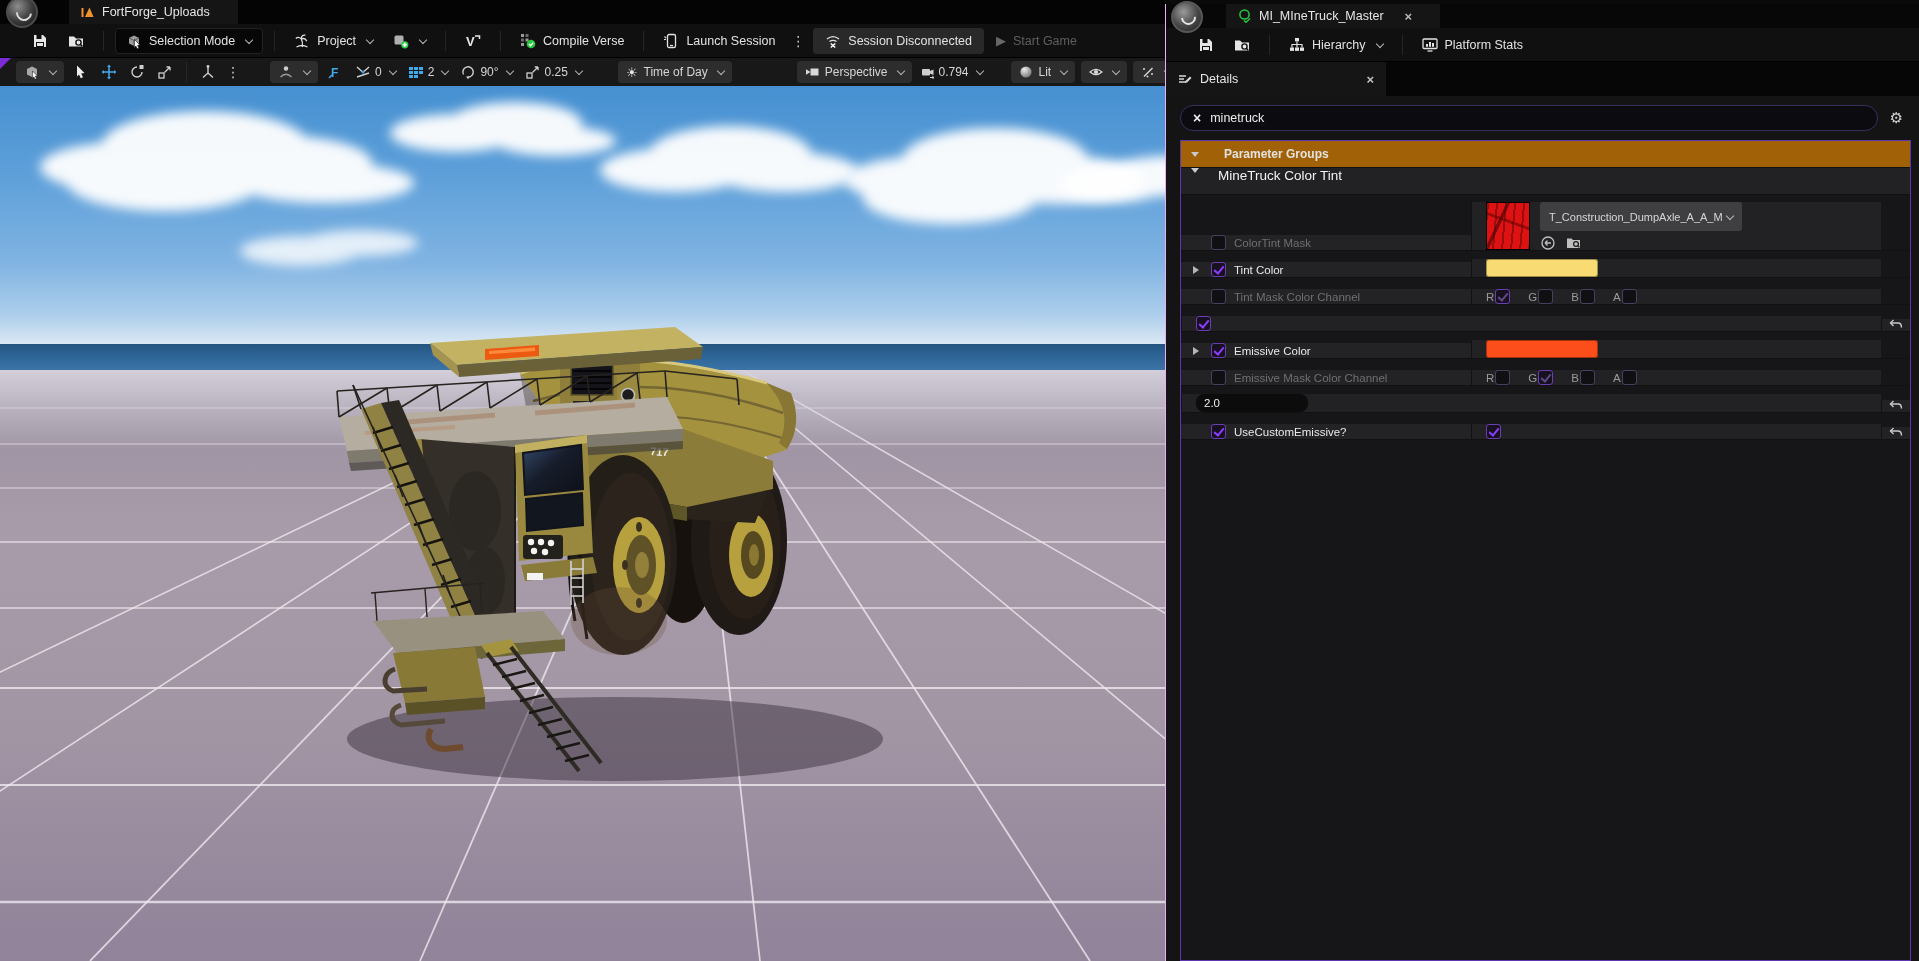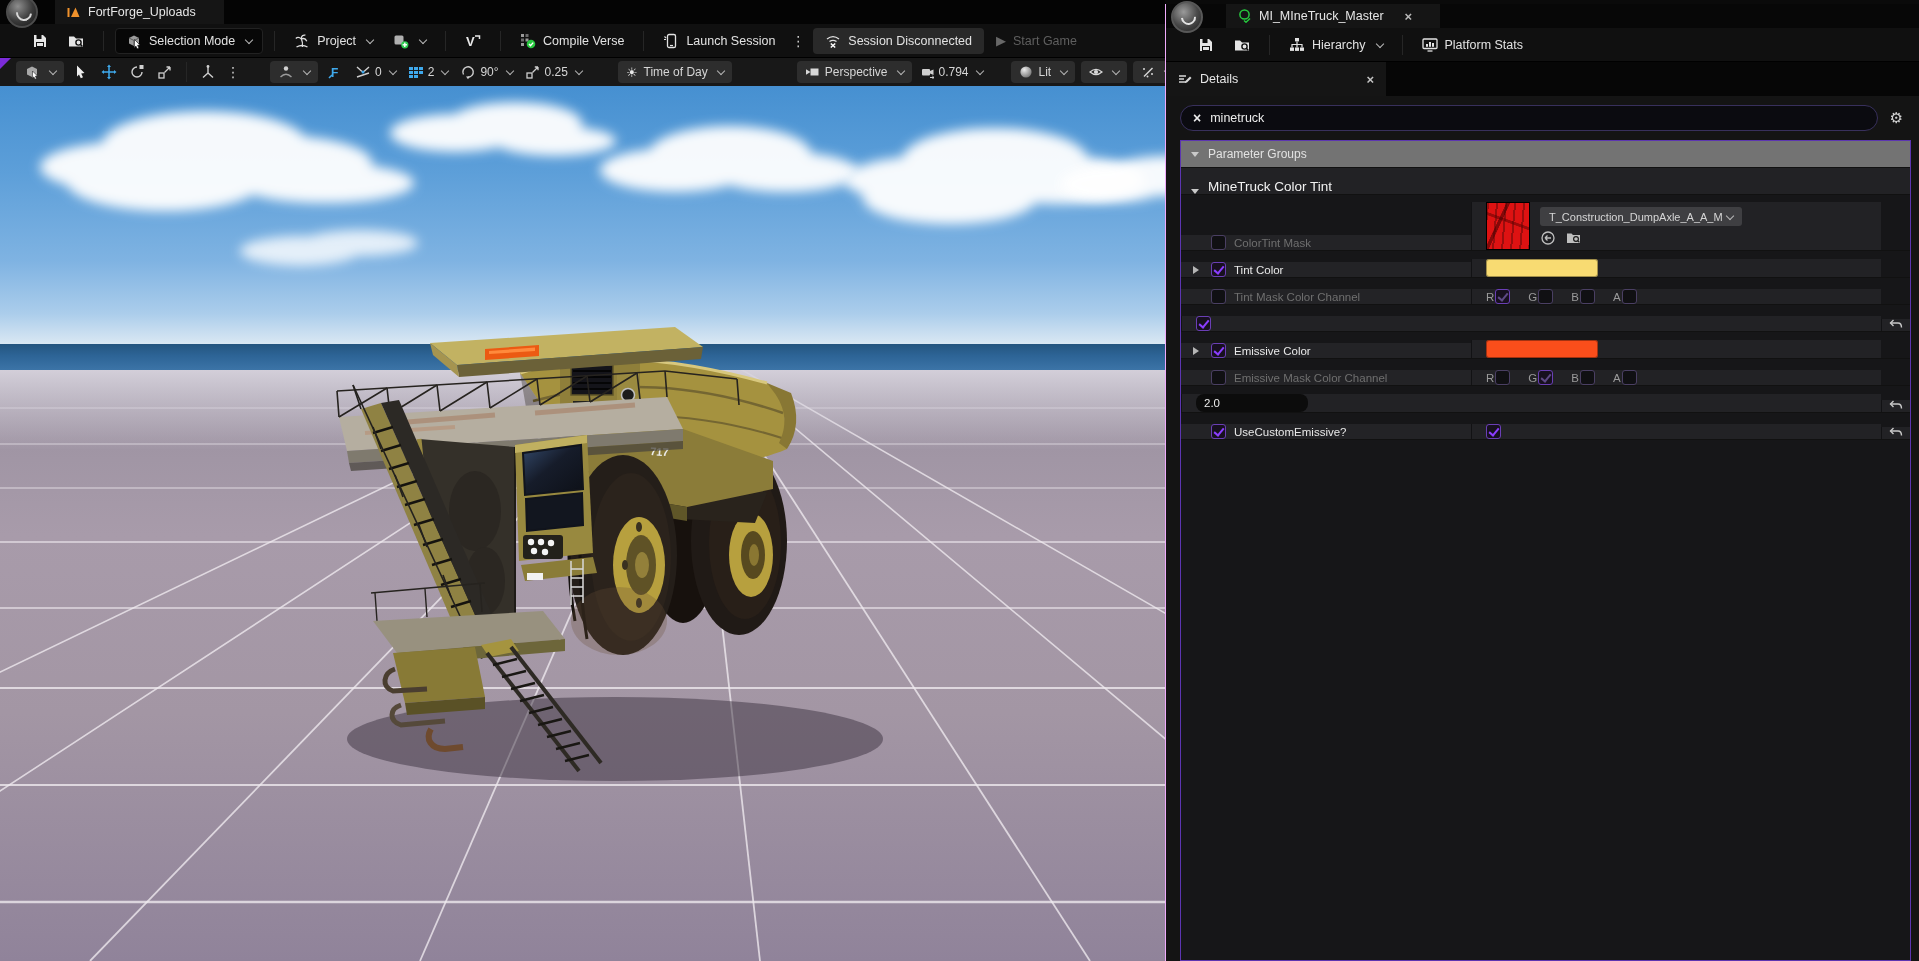--- a/index.html
+++ b/index.html
@@ -19,21 +19,21 @@
   .icon14{width:14px;height:14px;flex:0 0 auto;display:block}
 
   
   #left-window{position:absolute;left:0;top:0;width:1165px;height:961px;background:#0f0f0f}
   .tabbar{height:24px;background:#040404;display:flex;align-items:stretch;position:relative}
   .uefn-logo{position:absolute;left:6px;top:-4px;width:32px;height:32px;border-radius:50%;
     background:radial-gradient(circle at 35% 30%,#8d8d8d,#3a3a3a 55%,#161616);border:2px solid #4c4c4c;z-index:6}
   .uefn-logo::after{content:"";position:absolute;left:8px;top:7px;width:12px;height:12px;border-radius:50%;
     border:2.5px solid #d8d8d8;border-top-color:transparent;border-right-color:transparent;transform:rotate(-40deg)}
   .tab{display:flex;align-items:center;gap:7px;background:#151515;padding:0 28px 0 12px;
-    font-size:12.5px;color:#e6e6e6;margin-left:55px}
+    font-size:12.5px;color:#e6e6e6;margin-left:69px}
   .tab .close{color:#b9b9b9;font-size:13px;margin-left:14px;font-weight:bold}
   .toolbar{height:34px;background:#101010;border-bottom:1px solid #000;
     display:flex;align-items:center;padding:0 24px;gap:4px;font-size:12.5px;color:#e2e2e2}
   .tbtn{display:flex;align-items:center;gap:7px;height:26px;padding:0 8px;border-radius:4px;white-space:nowrap}
   .pilldark{background:#070707;border:1px solid #222;border-radius:4px;padding:0 10px}
   .pillgray{background:#292929;border-radius:4px;padding:0 12px}
   .disabled-btn{color:#5f5f5f}
   .vdots{font-size:14px;color:#cdcdcd;padding:0 4px;letter-spacing:0}
 
   
@@ -73,23 +73,23 @@
   .search-row{height:44px;display:flex;align-items:center;padding:0 10px 0 14px;background:#141414}
   .search-pill{flex:1;height:26px;border-radius:13px;background:#0b0b10;border:1px solid #38305c;
     display:flex;align-items:center;padding:0 12px;gap:9px}
   .search-pill .clear{color:#ececec;font-weight:bold;font-size:14px;line-height:1}
   .search-pill input{background:transparent;border:none;outline:none;color:#ececec;font-size:12.5px;
     font-family:"Liberation Sans",sans-serif;width:100%}
   .gear{font-size:15px;color:#d2d2d2;margin:0 6px 0 12px}
 
   .dtl-body{position:absolute;left:14px;right:8px;top:136px;bottom:4px;background:#161618;
     border:1px solid #5c35b1;overflow:hidden;font-size:11.5px}
-  .cat-header{height:26px;background:#737373;display:flex;align-items:center;gap:9px;padding-left:10px;
-    font-weight:normal;font-size:12px;color:#e2e2e2}
-  .grp-header{height:27px;background:#222225;display:flex;align-items:flex-end;gap:9px;padding-left:10px;
+  .cat-header{height:26px;background:#a16207;display:flex;align-items:center;gap:25px;padding-left:10px;
+    font-weight:bold;font-size:12px;color:#e2e2e2}
+  .grp-header{height:27px;background:#222225;display:flex;align-items:flex-start;gap:19px;padding-left:10px;
     font-size:13.5px;color:#f2f2f2;border-top:1px solid #111}
   .prow{display:flex;align-items:flex-end;min-height:27px;border-top:1px solid #111}
   .pname{flex:0 0 290px;display:flex;align-items:center;background:#232326;padding-left:8px;gap:8px}
   .pval{flex:1;background:#222225;border-left:1px solid #121214;display:flex;align-items:center;padding-left:14px;gap:10px}
   .preset{flex:0 0 29px;border-left:1px solid #121214;background:#222225;display:flex;align-items:center;justify-content:center}
   .gutter{width:14px;display:flex;justify-content:center;flex:0 0 auto}
   .plabel{color:#e8e8e8;white-space:nowrap}
   .dimrow .plabel{color:#6f6f6f}
   .cbx{width:15px;height:15px;border:1px solid #4a3f63;border-radius:3px;background:#101013;position:relative;flex:0 0 auto}
   .cbx.on{border-color:#6a3fb5;background:#17101f}
@@ -99,21 +99,21 @@
   .swatch{width:112px;height:18px;border-radius:3px;box-shadow:inset 0 0 0 1px rgba(0,0,0,.35)}
   .numbox{width:112px;height:18px;border-radius:8px;background:#0c0c0c;color:#ececec;
     display:flex;align-items:center;padding-left:8px}
   .texrow{min-height:56px}
   .thumb{width:44px;height:48px;border:1px solid #000;flex:0 0 auto;
     background-image:
       linear-gradient(115deg,transparent 30%,rgba(60,0,0,.55) 31%,rgba(60,0,0,.55) 36%,transparent 37%),
       linear-gradient(20deg,transparent 55%,rgba(90,0,0,.5) 56%,rgba(90,0,0,.5) 60%,transparent 61%),
       repeating-linear-gradient(95deg,rgba(0,0,0,.30) 0 2px,transparent 2px 9px)}
   .texstack{display:flex;flex-direction:column;gap:5px;justify-content:center}
-  .asset-pill{height:19px;background:#3f3f42;border-radius:3px;display:flex;align-items:center;
+  .asset-pill{height:29px;background:#3f3f42;border-radius:3px;display:flex;align-items:center;
     padding:0 9px;font-size:11px;color:#d6d6d6;width:fit-content}
   .tex-ops{display:flex;gap:10px;align-items:center}
   .chanlbl{color:#9a9a9a;margin-right:-4px}
   .changrp{display:flex;align-items:center;gap:5px;margin-right:8px}
   .dtl-empty{flex:1}
 </style>
 </head>
 <body>
 
 <div class="app">

